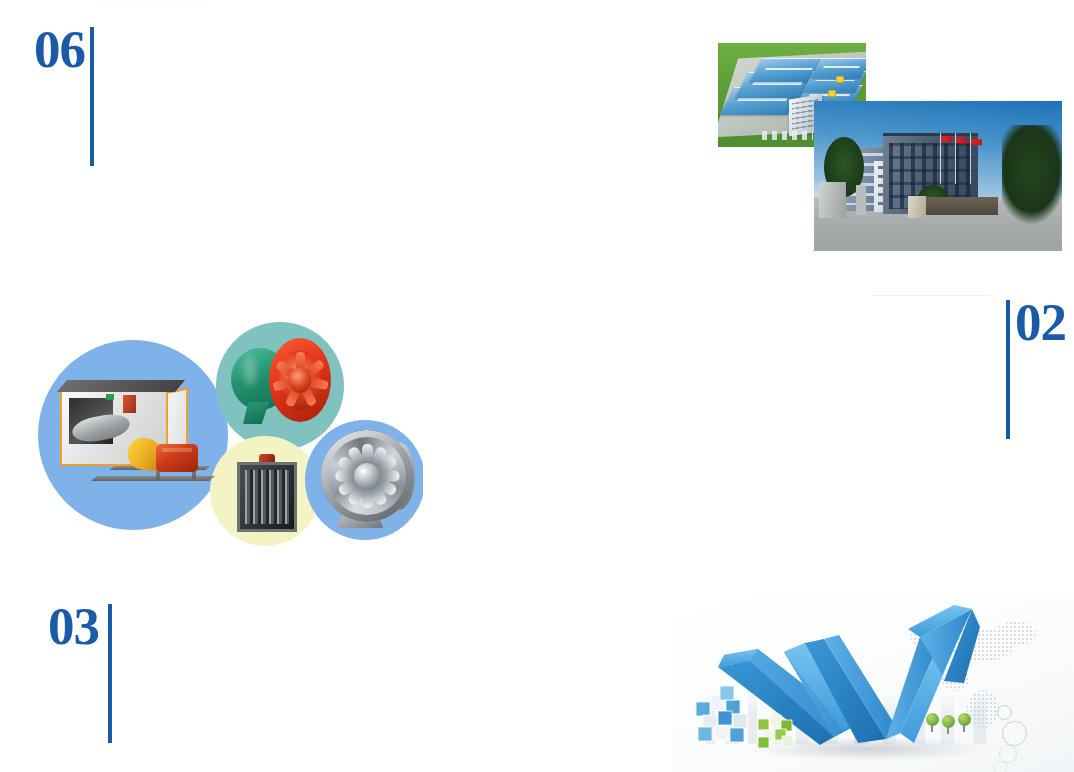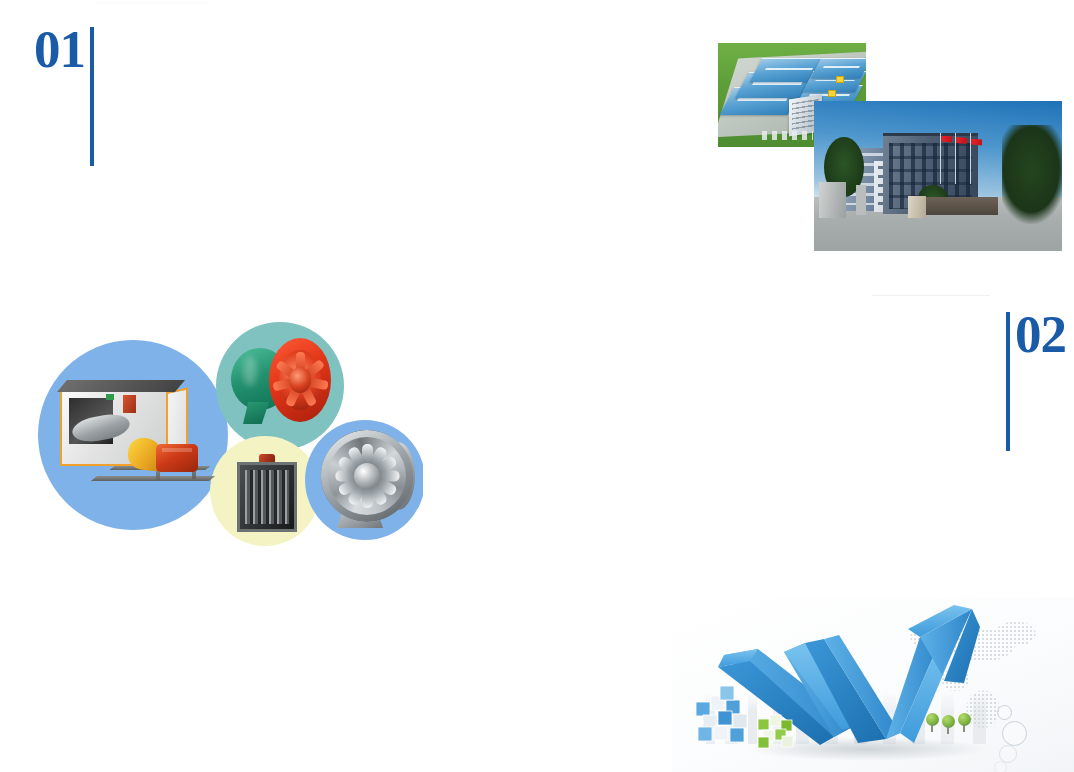--- a/index.html
+++ b/index.html
@@ -36,21 +36,21 @@
   }
   .sec-rule {
     width: 4px;
     background: #1a5ba8;
     border-radius: 0px;
   }
 
   #marker-01 { left: 34px; top: 23px; }
   #marker-01 .sec-rule { height: 139px; margin-left: 5px; margin-top: 4px; }
 
-  #marker-02 { left: 1006px; top: 308px; }
+  #marker-02 { left: 1006px; top: 296px; }
   #marker-02 .sec-rule { height: 139px; margin-right: 5px; margin-top: 4px; }
 
   #marker-03 { left: 48px; top: 600px; }
   #marker-03 .sec-rule { height: 139px; margin-left: 9px; margin-top: 4px; }
 
   
   #hairline-02 {
     position: absolute;
     left: 872px;
     top: 295px;
@@ -468,21 +468,21 @@
 </style>
 </head>
 <body>
 
 <div id="page">
 
   <div id="speck-top"></div>
   <div id="hairline-02"></div>
 
   <div class="sec-marker" id="marker-01">
-    <span class="sec-num">01</span>
+    <span class="sec-num">06</span>
     <span class="sec-rule"></span>
   </div>
 
   <div class="photo" id="photo-factory-render">
     <div class="render-ground"></div>
     <div class="render-pad"></div>
     <div class="hall h1">
         <span class="ridge"></span>
       </div>
     <div class="hall h2">
@@ -602,20 +602,24 @@
         <span class="mt-blade" style="transform:rotate(210deg);"></span>
         <span class="mt-blade" style="transform:rotate(240deg);"></span>
         <span class="mt-blade" style="transform:rotate(270deg);"></span>
         <span class="mt-blade" style="transform:rotate(300deg);"></span>
         <span class="mt-blade" style="transform:rotate(330deg);"></span>
         <span class="mt-hub"></span>
       </div>
     </div>
   </div>
 
+  <div class="sec-marker" id="marker-03">
+    <span class="sec-num">03</span>
+    <span class="sec-rule"></span>
+  </div>
 
   <div class="photo" id="photo-growth">
     <div class="worldmap"></div>
     <div class="city-sil"></div>
 
     <svg class="arrow-svg" viewBox="0 0 402 175" preserveAspectRatio="none">
       <defs>
         <linearGradient id="gTop" x1="0" y1="0" x2="0" y2="1">
           <stop offset="0%" stop-color="#79c3ef"></stop>
           <stop offset="100%" stop-color="#3e9bdb"></stop>

